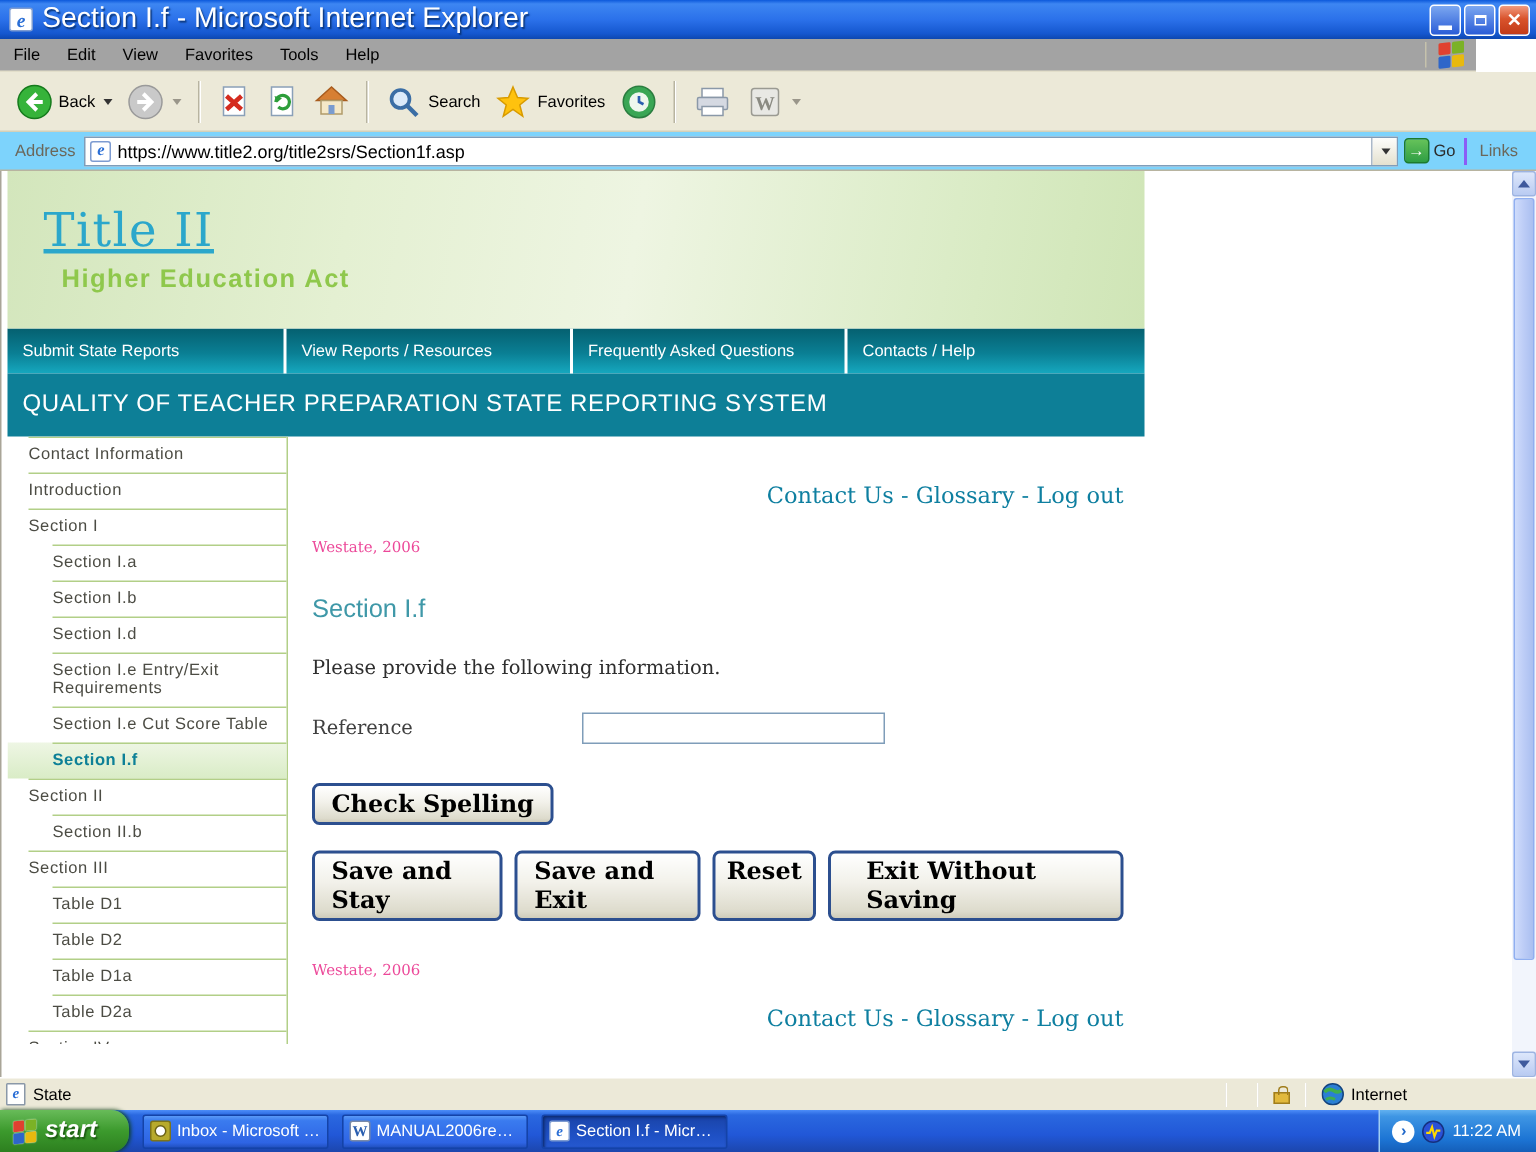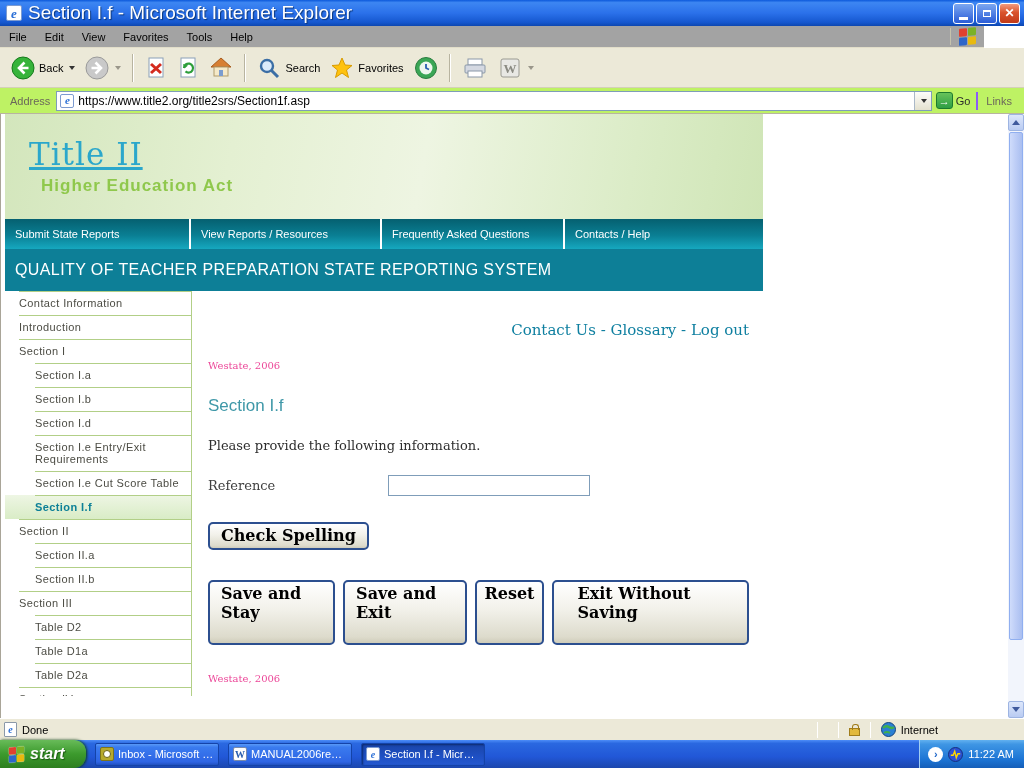--- a/index.html
+++ b/index.html
@@ -35,21 +35,21 @@
 
   
   #toolbar { position:absolute; left:0; top:48px; width:1024px; height:40px; background:#ece9d8;
     border-bottom:1px solid #d4d0b8; display:flex; align-items:center; padding-left:6px; }
   .tbtn { display:flex; align-items:center; gap:4px; padding:2px 5px; border-radius:3px; font-size:11px; color:#000; }
   .caret { width:0; height:0; border-left:3px solid transparent; border-right:3px solid transparent; border-top:4px solid #333; margin-left:2px; }
   .caret.dim { border-top-color:#9a968a; }
   .tsep { width:2px; height:28px; margin:0 6px; background:#b8b4a0; border-right:1px solid #fff; }
 
   
-  #addressbar { position:absolute; left:0; top:88px; width:1024px; height:26px; background:#bef264;
+  #addressbar { position:absolute; left:0; top:88px; width:1024px; height:26px; background:#7dd3fc;
     border-bottom:1px solid #b8b4a0; display:flex; align-items:center; padding:0 4px; }
   #addressbar .lbl { font-size:11px; color:#6b675a; padding:0 6px; }
   .addr-box { flex:1; height:20px; background:#fff; border:1px solid #7f9db9; display:flex; align-items:center; padding-left:3px; }
   .addr-box .ie-glyph { width:14px; height:14px; font-size:11px; }
   .addr-box input { flex:1; border:none; outline:none; font-size:12px; font-family:"Liberation Sans",sans-serif; padding-left:4px; color:#000; }
   .addr-drop { width:17px; height:18px; background:linear-gradient(180deg,#fdfdfb,#e4e1cf); border-left:1px solid #aab8c8;
     display:flex; align-items:center; justify-content:center; }
   .go-btn { display:flex; align-items:center; gap:3px; margin:0 4px; font-size:11px; color:#2b2b2b; }
   .go-ico { width:17px; height:17px; border-radius:3px; background:linear-gradient(180deg,#66c25a,#2f9e44); border:1px solid #1c7a2e;
     color:#fff; font-weight:bold; font-size:11px; display:flex; align-items:center; justify-content:center; }
@@ -87,23 +87,23 @@
   .instruction { font-size:13px; color:#2e2e2e; margin-top:22px; }
   .form { margin-top:22px; }
   .frow { display:flex; align-items:center; margin-bottom:13px; }
   .frow label { width:170px; margin-right:10px; font-size:13px; color:#3f3f3f; }
   .frow input { height:21px; border:1px solid #7f9db9; font-size:12px; padding:0 3px; font-family:"Liberation Sans",sans-serif; }
   .frow input.w1 { width:202px; } .frow input.w2 { width:166px; }
   .xpbtn { display:inline-block; border:2px solid #2c4f8f; border-radius:5px;
     background:linear-gradient(180deg,#ffffff,#f2f1ea 45%,#ddDBcc 90%,#cfccba);
     font-family:"DejaVu Serif",serif; font-weight:bold; font-size:16px; color:#000; padding:2px 11px 3px; cursor:default; }
   .check-row { margin-top:26px; }
-  .action-row { margin-top:30px; display:flex; gap:8px; }
+  .action-row { margin-top:17px; display:flex; gap:8px; }
   .action-row .narrow { padding:2px 7px 3px; }
-  .action-row .wide { padding:2px 24px 21px; }
+  .action-row .wide { padding:2px 24px 3px; }
   .westate.b { margin-top:28px; }
   .bottom-links { margin-top:17px; }
 
   
   .vscroll { position:absolute; right:0; top:0; width:16px; height:604px; background:#f2f5fc; }
   .sbtn { position:absolute; left:0; width:16px; height:17px; border:1px solid #9db4e2; border-radius:2px;
     background:linear-gradient(180deg,#dde7fb,#b9cbf2); display:flex; align-items:center; justify-content:center; }
   .sbtn.up { top:0; } .sbtn.down { bottom:0; }
   .arr-up { width:0; height:0; border-left:4px solid transparent; border-right:4px solid transparent; border-bottom:5px solid #3f5a9d; }
   .arr-dn { width:0; height:0; border-left:4px solid transparent; border-right:4px solid transparent; border-top:5px solid #3f5a9d; }
@@ -299,23 +299,23 @@
         <div class="srow lvl0"><span>Contact Information</span></div>
         <div class="srow lvl0"><span>Introduction</span></div>
         <div class="srow lvl0"><span>Section I</span></div>
         <div class="srow lvl1"><span>Section I.a</span></div>
         <div class="srow lvl1"><span>Section I.b</span></div>
         <div class="srow lvl1"><span>Section I.d</span></div>
         <div class="srow lvl1"><span>Section I.e Entry/Exit Requirements</span></div>
         <div class="srow lvl1"><span>Section I.e Cut Score Table</span></div>
         <div class="srow lvl1 active"><span>Section I.f</span></div>
         <div class="srow lvl0"><span>Section II</span></div>
-        <div class="srow lvl1"><span>Section II.a</span></div>
         <div class="srow lvl1"><span>Section II.b</span></div>
         <div class="srow lvl0"><span>Section III</span></div>
+        <div class="srow lvl1"><span>Table D1</span></div>
         <div class="srow lvl1"><span>Table D2</span></div>
         <div class="srow lvl1"><span>Table D1a</span></div>
         <div class="srow lvl1"><span>Table D2a</span></div>
         <div class="srow lvl0"><span>Section IV</span></div>
       </div>
 
       <div class="main">
         <div class="top-links">
           <a href="#">Contact Us</a><span> - </span><a href="#">Glossary</a><span> - </span><a href="#">Log out</a>
         </div>
@@ -354,21 +354,21 @@
       </span>
     <span class="sthumb"></span>
     <span class="sbtn down">
         <i class="arr-dn"></i>
       </span>
   </div>
 </div>
 
 <div id="statusbar">
   <span class="mini-page">e</span>
-  <span>Done</span>
+  <span>State</span>
   <span class="grow"></span>
   <span class="sbdiv"></span>
   <span class="sbdiv"></span>
   <span class="lock"></span>
   <span class="sbdiv"></span>
   <span class="zone">
     <svg width="15" height="15" viewBox="0 0 15 15">
       <circle cx="7.5" cy="7.5" r="7" fill="#2a7fd4" stroke="#14447e"></circle>
       <path d="M2 6 Q5 3 8 5 Q11 7 13 5" stroke="#3fae4e" stroke-width="2.4" fill="none"></path>
       <path d="M3 11 Q6 9 9 11" stroke="#3fae4e" stroke-width="2" fill="none"></path>

